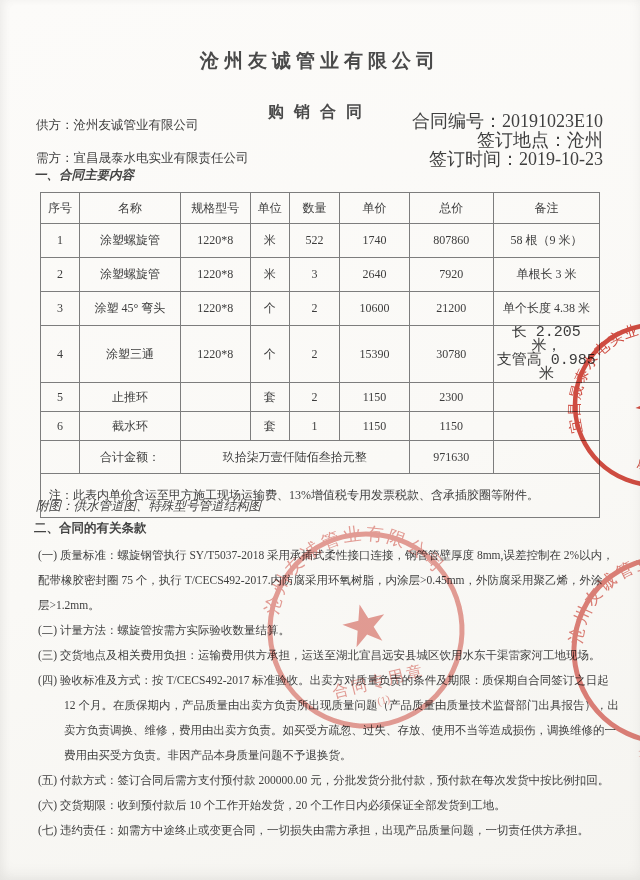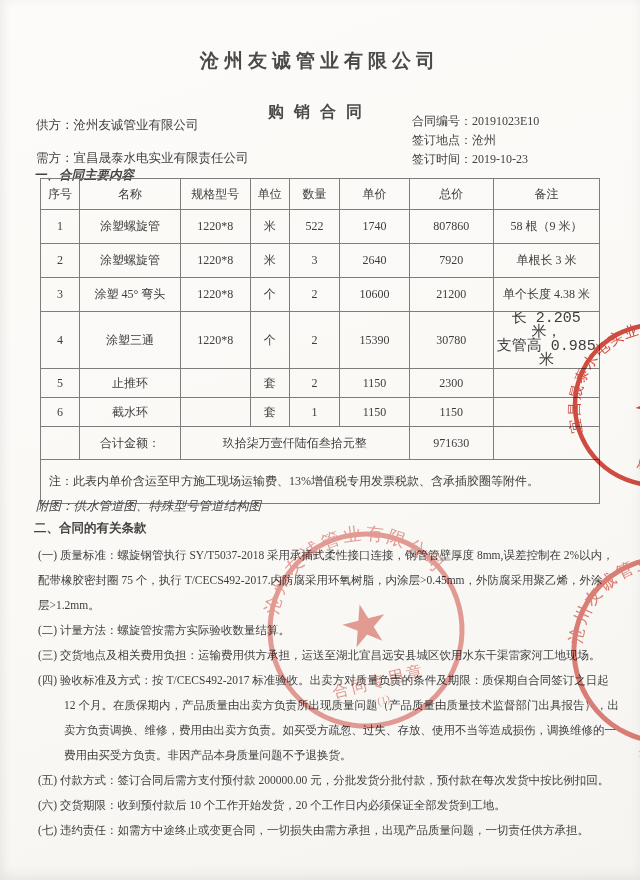--- a/index.html
+++ b/index.html
@@ -14,26 +14,26 @@
     position:absolute;top:48px;left:0;width:100%;text-align:center;
     font-size:19px;font-weight:bold;letter-spacing:5px;color:#4a4a4a;
   }
   .doc-title{
     position:absolute;top:85px;left:0;width:100%;text-align:center;
     font-size:16px;font-weight:bold;letter-spacing:10px;color:#4a4a4a;margin-top:17px;
   }
   .party-line{position:absolute;left:36px;font-size:12.5px;white-space:nowrap;}
   .party-supplier{top:117px;}
   .party-buyer{top:150px;}
-  .meta-block{position:absolute;left:412px;top:112px;font-size:12px;}
+  .meta-block{position:absolute;left:412px;top:112px;font-size:18px;text-align:right;}
   .meta-line{height:19px;line-height:19px;white-space:nowrap;}
   .sec-heading{position:absolute;left:34px;font-size:12.5px;font-weight:bold;white-space:nowrap;color:#444;}
   .sec1-heading{top:167px;font-style:italic;}
   .items-table{
-    position:absolute;left:40px;top:178px;width:560px;
+    position:absolute;left:40px;top:192px;width:560px;
     border-collapse:collapse;table-layout:fixed;
     font-size:12px;color:#3d3d3d;
   }
   .items-table td,.items-table th{
     border:1px solid #7d7d7d;text-align:center;vertical-align:middle;
     font-weight:normal;padding:0 2px;overflow:hidden;
   }
   .r-h{height:31px;} .r-35{height:34px;} .r-40{height:40px;} .r-30{height:29px;} .r-t{height:33px;}
   .note-cell{height:35px;text-align:left !important;padding:4px 8px !important;font-size:12px;line-height:15px;}
   .remark-two-line{font-size:15px;line-height:14px;font-family:Liberation Mono, monospace;}

